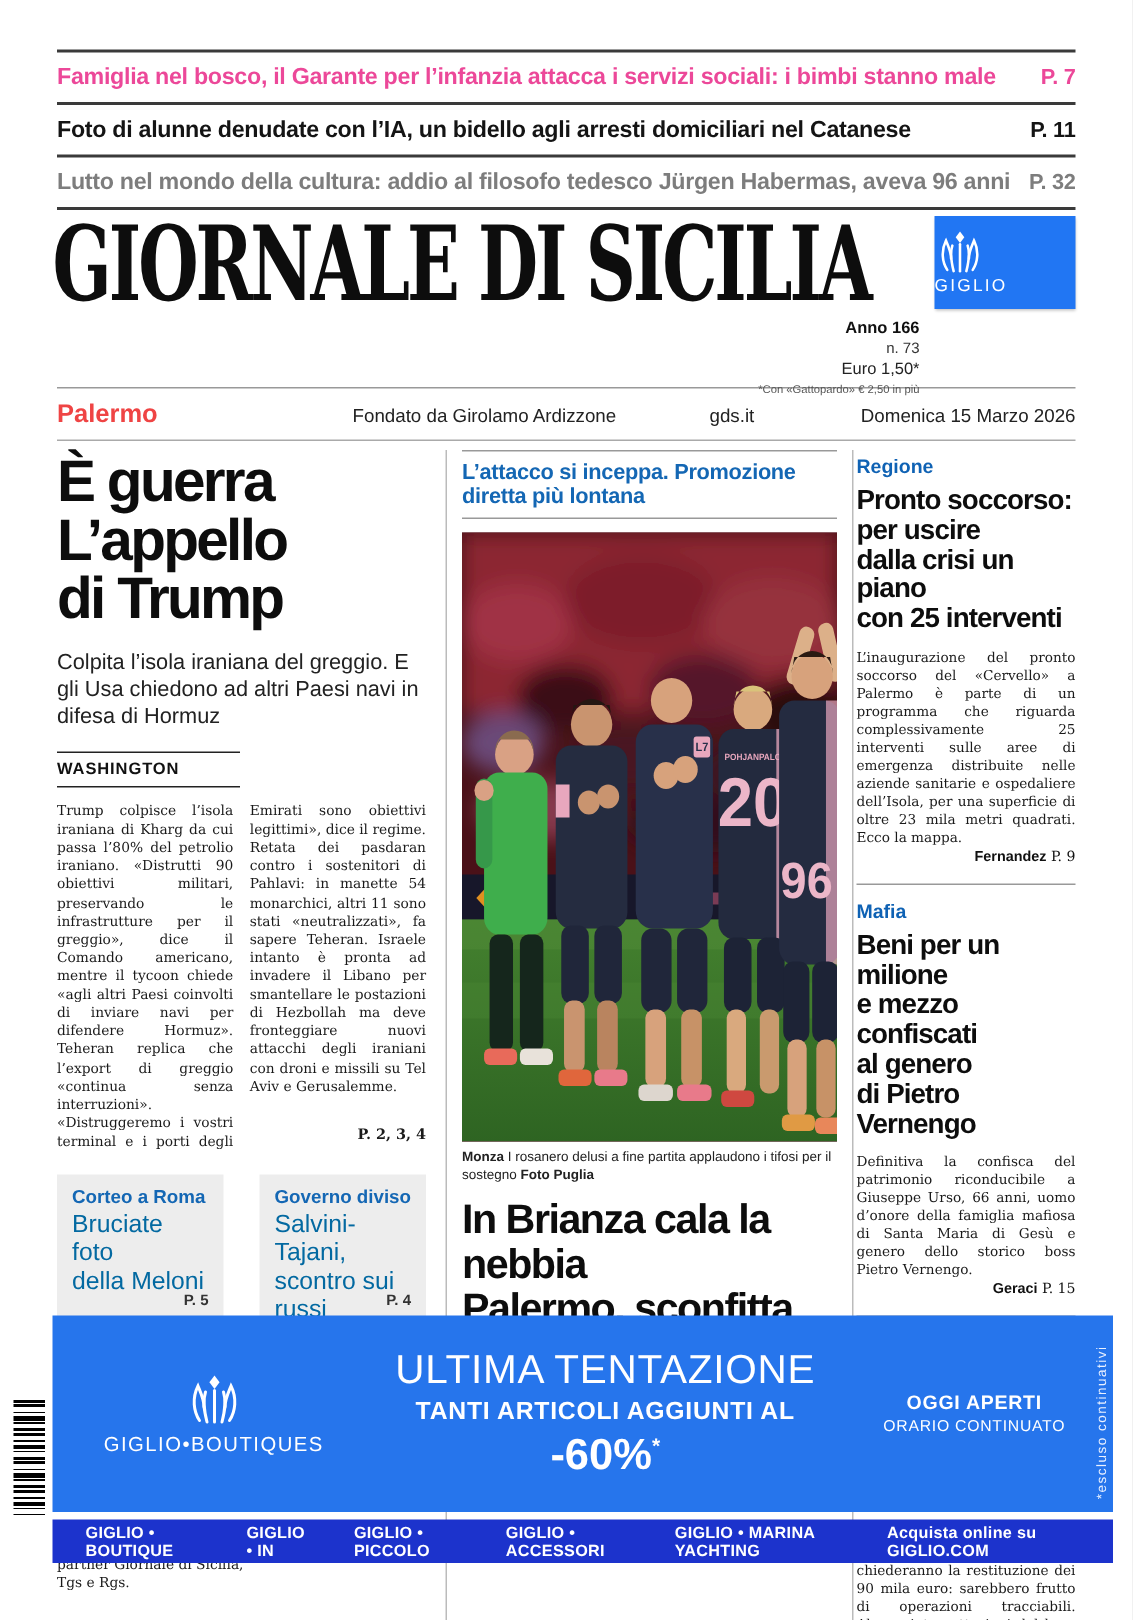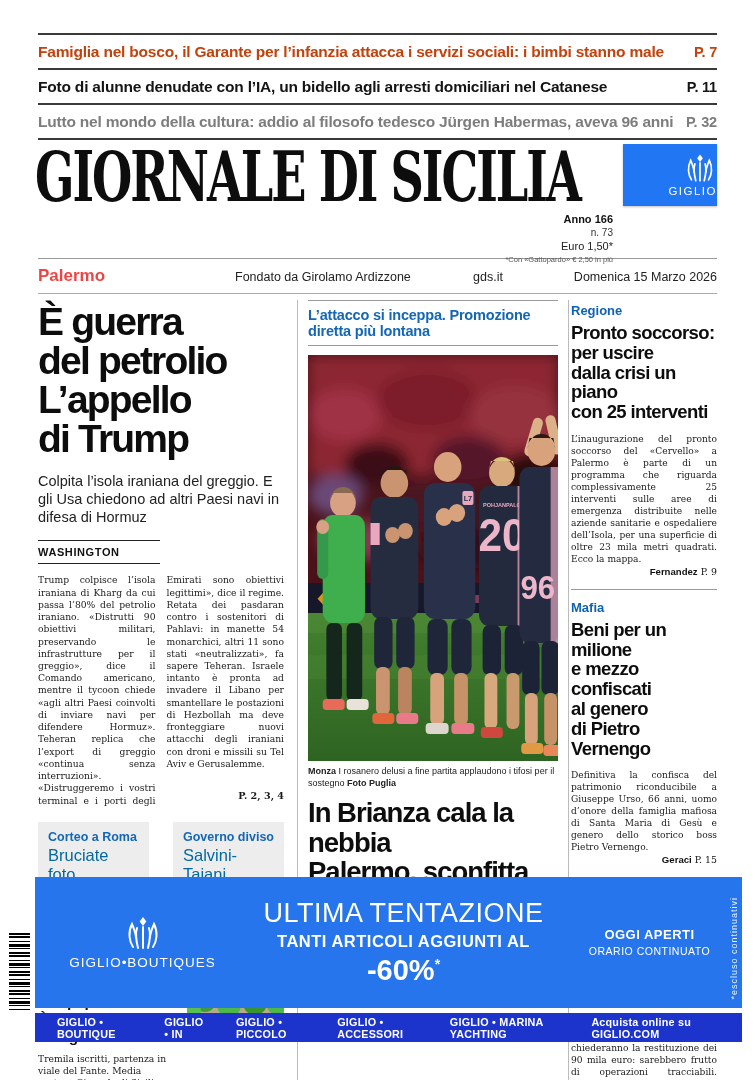--- a/index.html
+++ b/index.html
@@ -10,38 +10,38 @@
     margin:0 auto;
   }
   .inner { padding:0 38px; }
 
   
   .topstrips { margin-top:33px; border-top:2px solid #3a3a3a; }
   .strip { display:flex; justify-content:space-between; align-items:baseline;
            padding:8px 0 7px; border-bottom:2px solid #3a3a3a;
            font-weight:bold; font-size:15.5px; letter-spacing:-0.2px; }
   .strip:last-child { border-bottom:2px solid #3a3a3a; }
-  .strip.blue  { color:#c2410c; }
+  .strip.blue  { color:#ec4899; }
   .strip.black { color:#141414; }
   .strip.gray  { color:#7d7d7d; font-weight:bold; }
   .strip .pg { font-size:14.5px; white-space:nowrap; margin-left:12px; }
 
   
   .mastrow { position:relative; height:118px; }
   .mast-title {
     position:absolute; left:-3px; top:2px;
     font-family:"DejaVu Serif", serif; font-weight:bold;
     font-size:69px; letter-spacing:-3px; white-space:nowrap;
     transform:scaleX(0.67); transform-origin:left top; line-height:1;
     color:#0d0d0d;
   }
   .logobox {
     position:absolute; right:0; top:4px; width:94px; height:62px;
     background:#2176f3; box-shadow:0 1px 2px rgba(0,0,0,.25);
-    display:flex; flex-direction:column; align-items:flex-end; justify-content:center;
+    display:flex; flex-direction:column; align-items:flex-start; justify-content:center;
     color:#fff;
   }
   .logobox .logo-name { font-size:11.5px; letter-spacing:1.5px; margin-top:2px; }
   .annoblock { position:absolute; right:104px; top:72px; text-align:right; line-height:1.3; }
   .annoblock .a1 { font-weight:bold; font-size:11px; }
   .annoblock .a2 { font-size:10px; color:#333; }
   .annoblock .a3 { font-size:11px; color:#222; }
   .annoblock .a4 { font-size:7.5px; color:#555; margin-top:1px; }
 
   
@@ -179,21 +179,20 @@
       <span class="dl-founder">Fondato da Girolamo Ardizzone</span>
       <span class="dl-site">gds.it</span>
       <span class="dl-date">Domenica 15 Marzo 2026</span>
     </div>
 
     <div class="main">
 
       <div class="col-l">
         <div class="lead-h">
           <div>È guerra</div>
-          <div>del petrolio</div>
           <div>L’appello</div>
           <div>di Trump</div>
         </div>
         <div class="lead-deck">Colpita l’isola iraniana del greggio. E gli Usa chiedono ad altri Paesi navi in difesa di Hormuz</div>
         <div class="kickbar">WASHINGTON</div>
         <div class="lead-body">
           <span>Trump colpisce l’isola iraniana di Kharg da cui passa l’80% del petrolio iraniano. «Distrutti 90 obiettivi militari, preservando le infrastrutture per il greggio», dice il Comando americano, mentre il tycoon chiede «agli altri Paesi coinvolti di inviare navi per difendere Hormuz». Teheran replica che l’export di greggio «continua senza interruzioni». «Distruggeremo i vostri terminal e i porti degli Emirati sono obiettivi legittimi», dice il regime. Retata dei pasdaran contro i sostenitori di Pahlavi: in manette 54 monarchici, altri 11 sono stati «neutralizzati», fa sapere Teheran. Israele intanto è pronta ad invadere il Libano per smantellare le postazioni di Hezbollah ma deve fronteggiare nuovi attacchi degli iraniani con droni e missili su Tel Aviv e Gerusalemme.</span>
           <div class="lead-pages">P. 2, 3, 4</div>
         </div>
 

